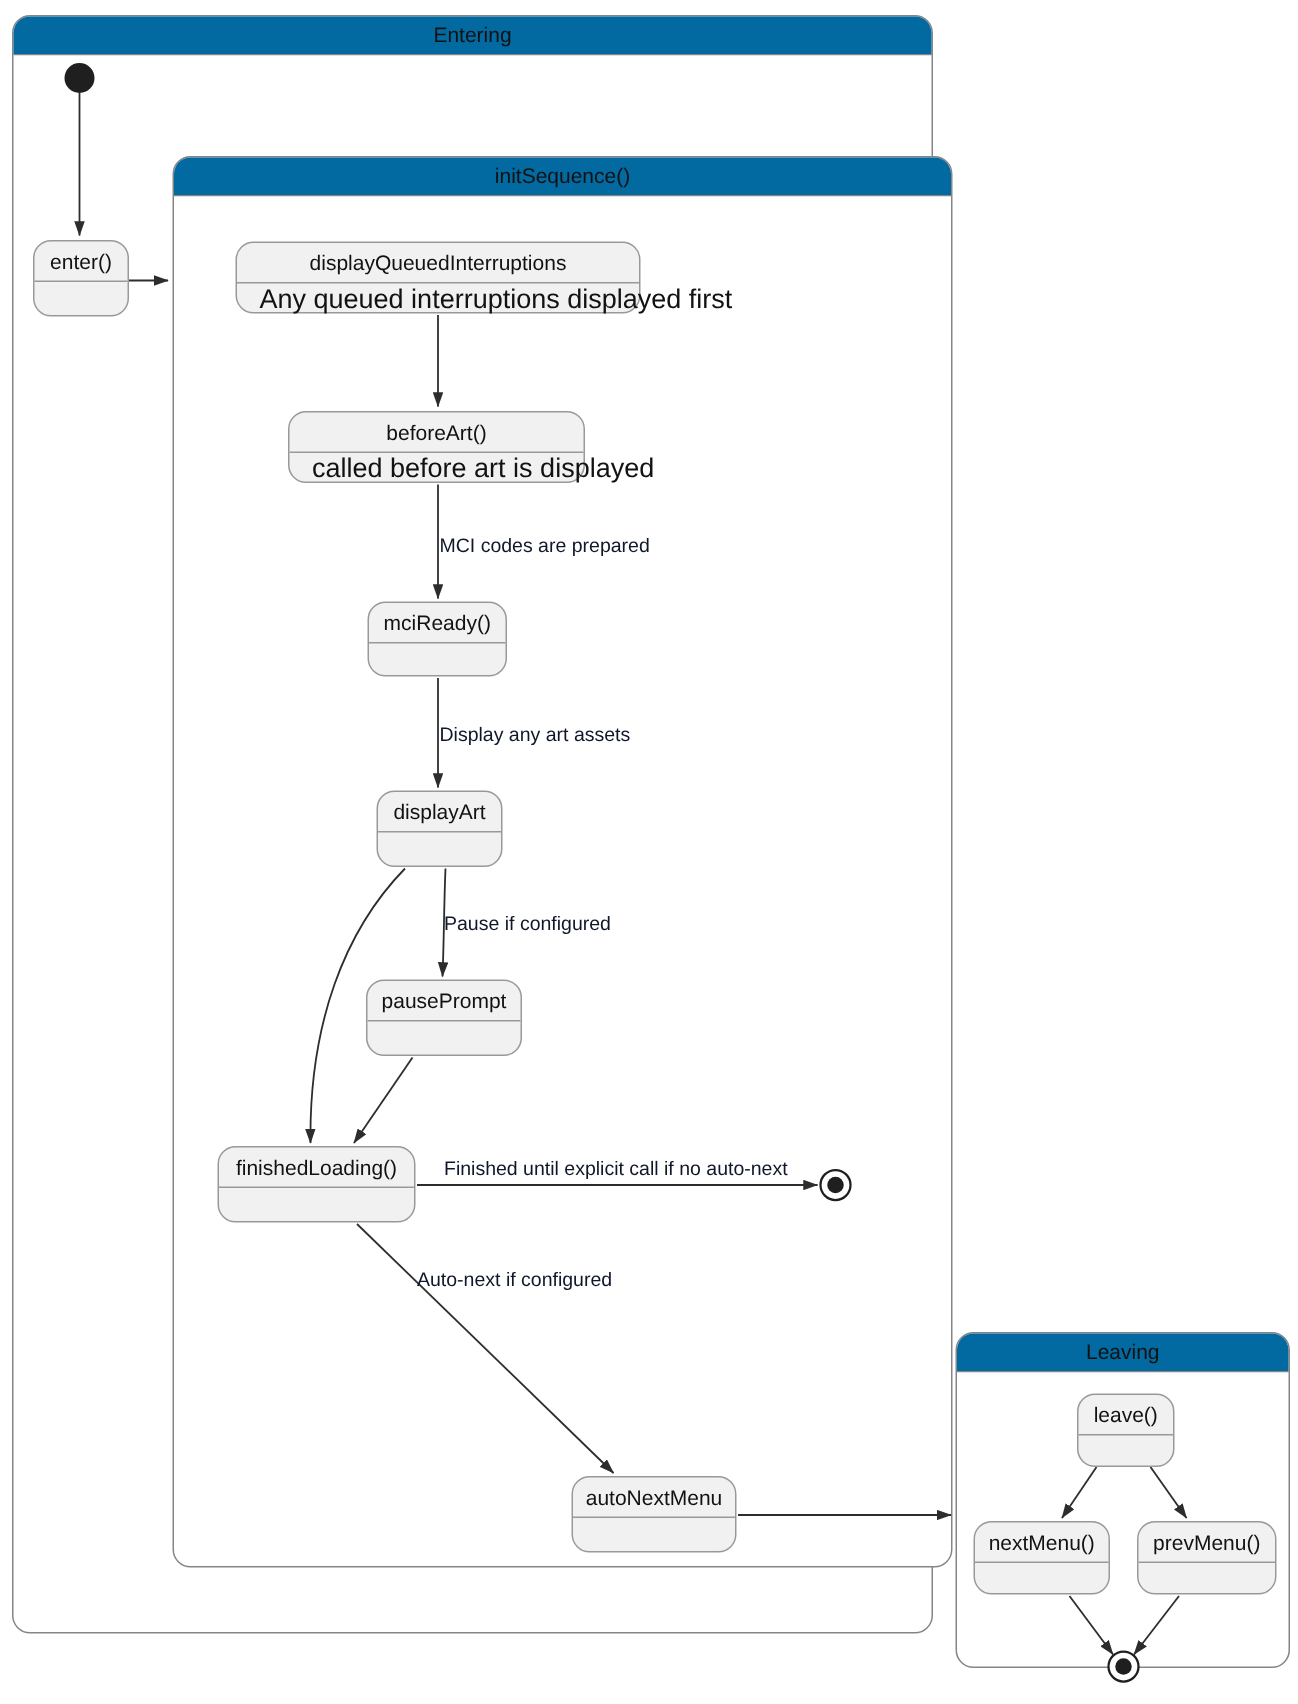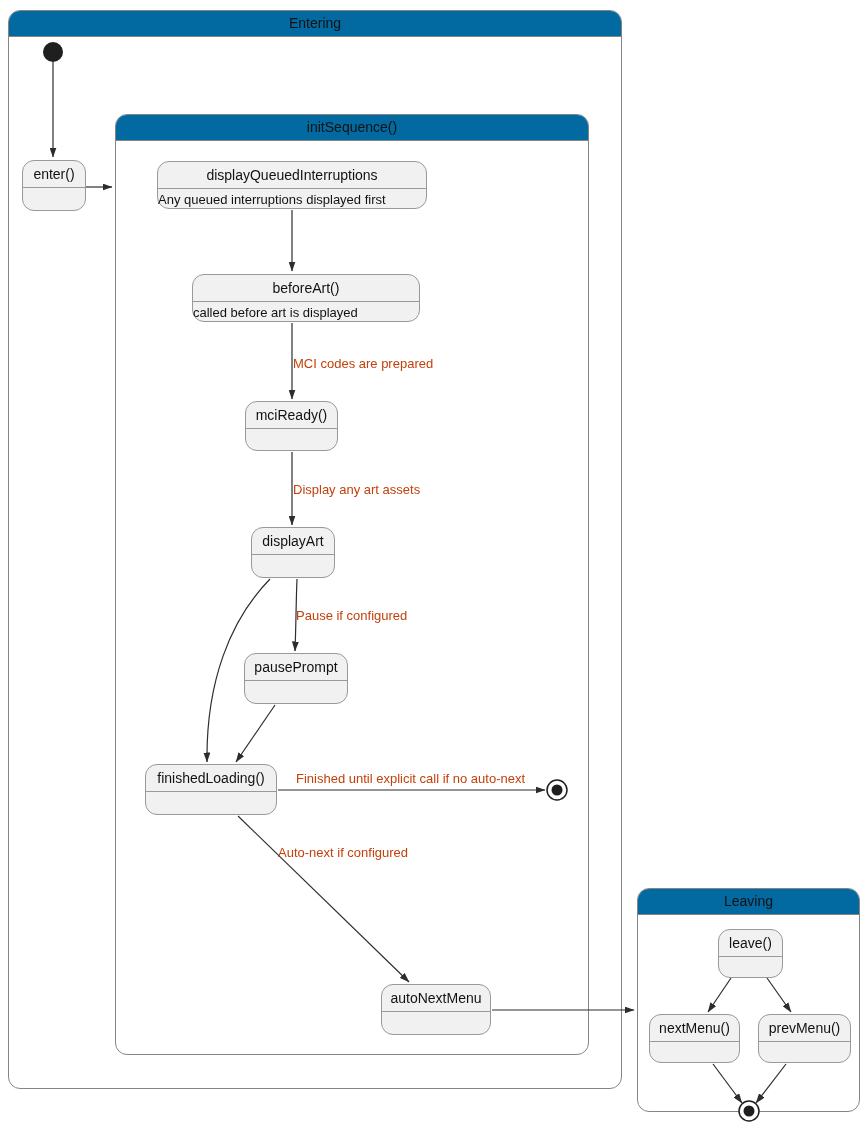--- a/index.html
+++ b/index.html
@@ -18,40 +18,40 @@
   }
   .state {
     position:absolute; box-sizing:border-box;
     background:#f1f1f1; border:1px solid #999999; border-radius:12px;
   }
   .sname {
     height:26px; line-height:26px; text-align:center; font-size:14px;
     border-bottom:1px solid #999999; padding:0 7px; white-space:nowrap;
   }
   .sdesc {
-    line-height:21px; font-size:13px; padding:0 0; white-space:nowrap;
+    line-height:21px; font-size:18px; padding:0 15px; white-space:nowrap;
   }
   .elabel {
     position:absolute; font-size:13px; line-height:15px; white-space:nowrap;
-    color:#c2410c;
+    color:#0f172a;
     text-align:center;
   }
   #edges { position:absolute; left:0; top:0; pointer-events:none; }
   .edge { stroke:#2d2d2d; stroke-width:1.2; fill:none; }
 </style>
 </head>
 <body>
 
 <div id="canvas">
 
   <div class="container" style="left:8px;top:10px;width:614px;height:1079px">
     <div class="ctitle">Entering</div>
   </div>
 
-  <div class="container" style="left:115px;top:114px;width:474px;height:941px">
+  <div class="container" style="left:115px;top:104px;width:520px;height:941px">
     <div class="ctitle">initSequence()</div>
   </div>
 
   <div class="container" style="left:637px;top:888px;width:223px;height:224px">
     <div class="ctitle">Leaving</div>
   </div>
 
   <svg id="edges" width="865" height="1136">
     <defs>
       <marker id="ah" viewBox="0 0 10 7" markerWidth="10" markerHeight="7" refX="9.5" refY="3.5" orient="auto" markerUnits="userSpaceOnUse">
@@ -89,21 +89,21 @@
 
   <div class="state" style="left:22px;top:160px;width:64px;height:51px">
     <div class="sname">enter()</div>
   </div>
 
   <div class="state" style="left:157px;top:161px;width:270px;height:48px">
     <div class="sname">displayQueuedInterruptions</div>
     <div class="sdesc">Any queued interruptions displayed first</div>
   </div>
 
-  <div class="state" style="left:192px;top:274px;width:228px;height:48px">
+  <div class="state" style="left:192px;top:274px;width:198px;height:48px">
     <div class="sname">beforeArt()</div>
     <div class="sdesc">called before art is displayed</div>
   </div>
 
   <div class="state" style="left:245px;top:401px;width:93px;height:50px">
     <div class="sname">mciReady()</div>
   </div>
 
   <div class="state" style="left:251px;top:527px;width:84px;height:51px">
     <div class="sname">displayArt</div>

